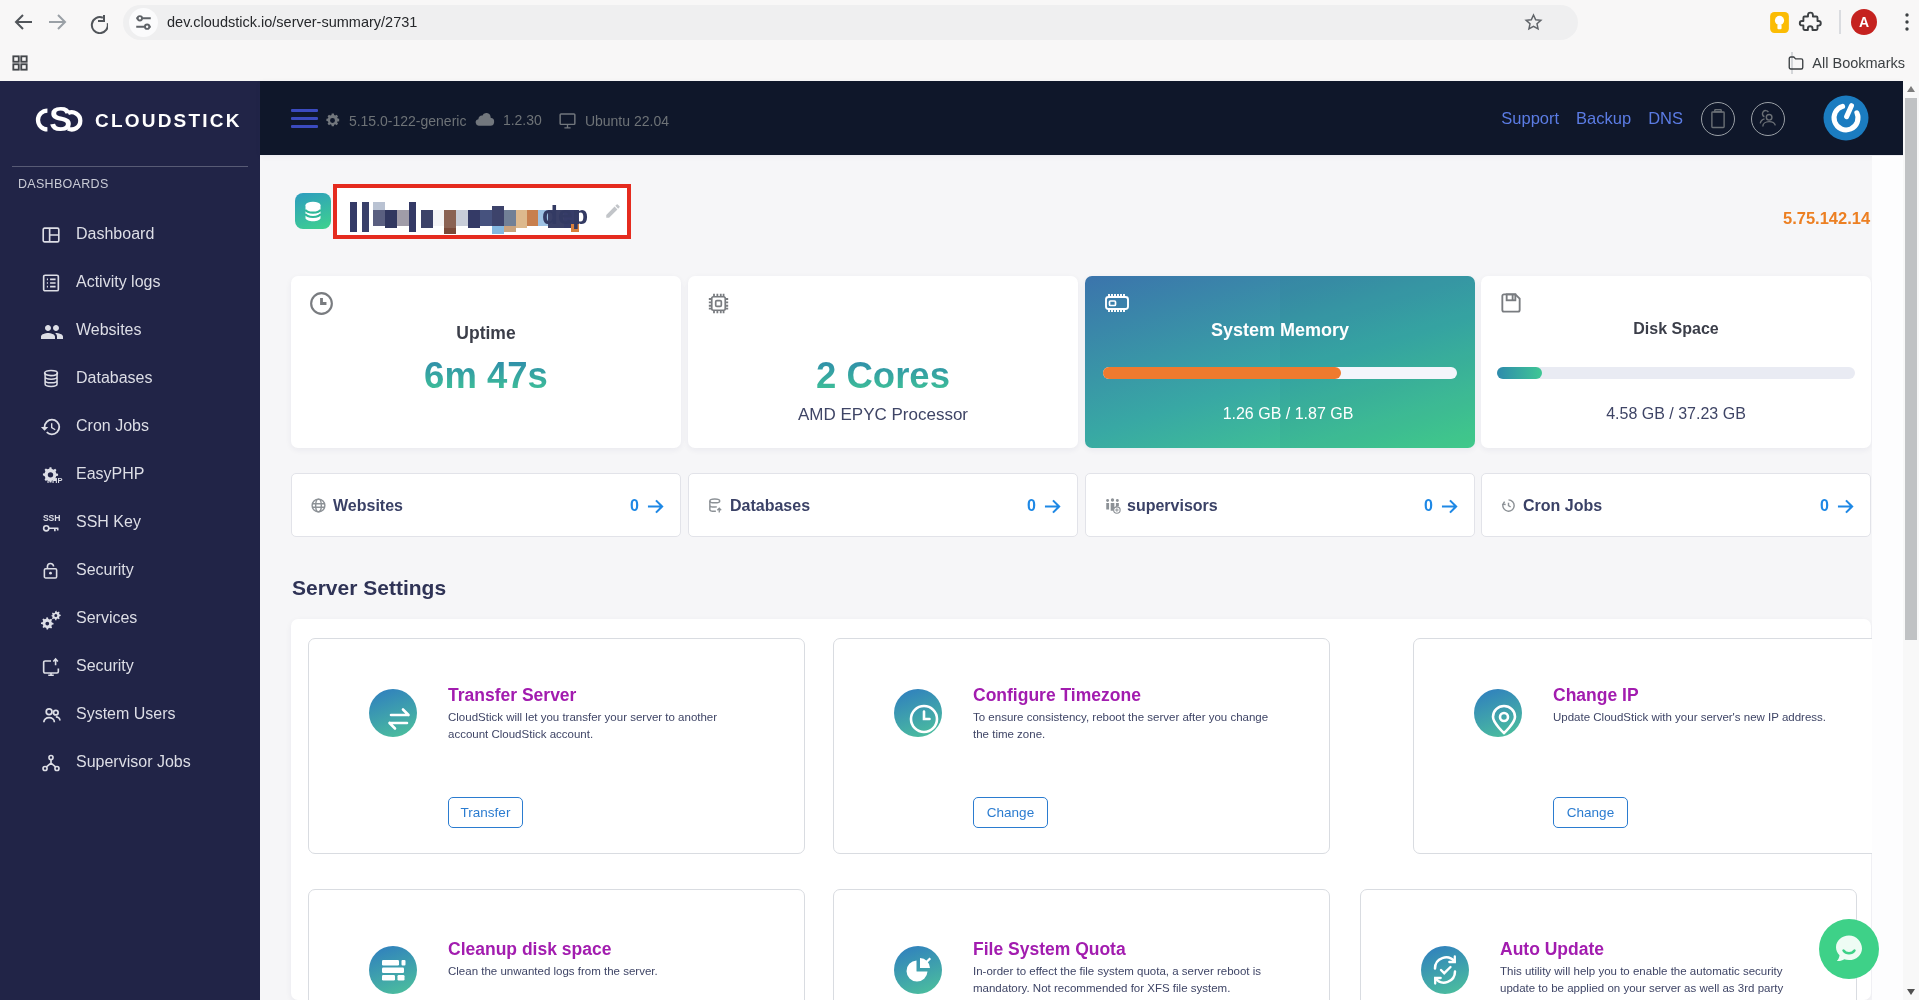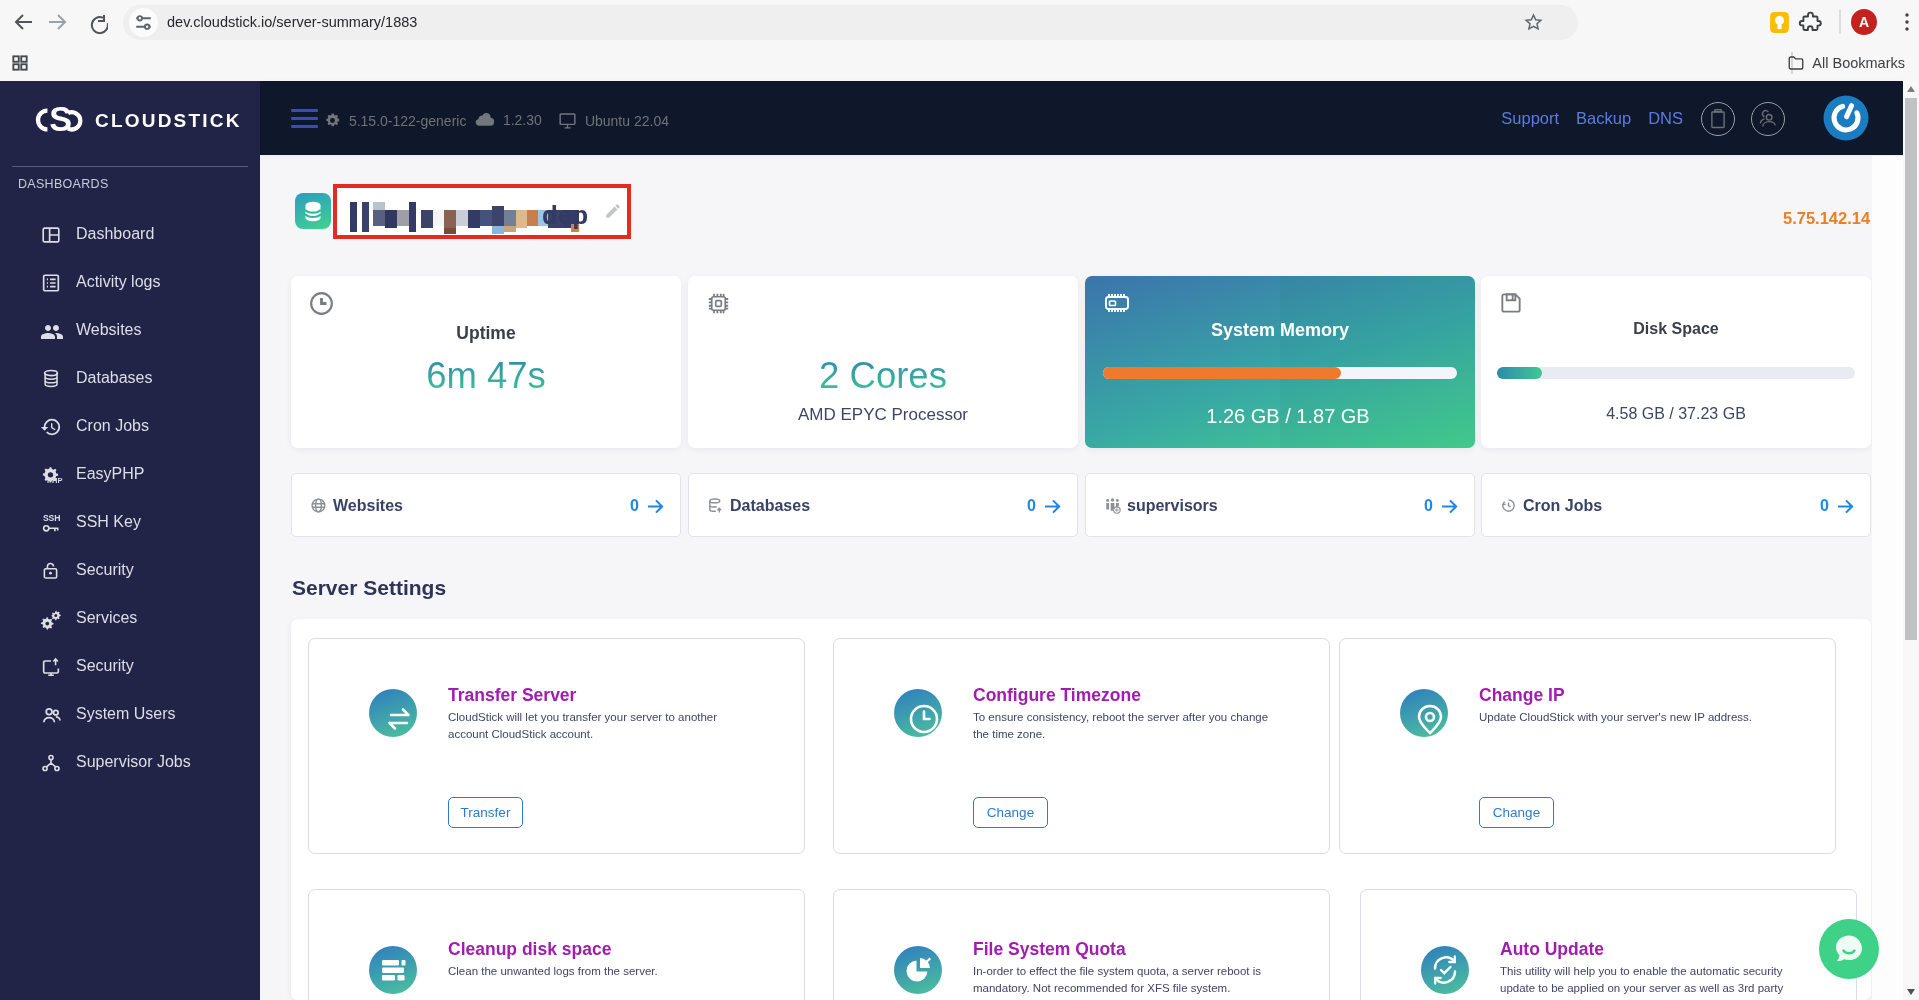--- a/index.html
+++ b/index.html
@@ -54,25 +54,25 @@
 .srv-ic { position:absolute; left:295px; top:112px; width:36px; height:36px; border-radius:8px; background:linear-gradient(160deg,#2d9cc0,#3fd38d); }
 .redbox { position:absolute; left:333px; top:103px; width:298px; height:55px; border:4px solid #e52b1f; background:#fff; }
 .dep { position:absolute; left:205px; top:12px; font-size:26px; font-weight:bold; color:#333a63; }
 .pencil { position:absolute; left:604px; top:121px; width:18px; height:18px; color:#c2c5c9; }
 .ip { position:absolute; left:1783px; top:128px; font-size:16.5px; font-weight:bold; color:#ec7f22; }
 
 
 .scard { position:absolute; top:195px; width:390px; height:172px; background:#fff; border-radius:7px; box-shadow:0 2px 6px rgba(40,40,90,0.06); }
 .scard .tl-ic { position:absolute; left:17px; top:14px; color:#797c80; }
 .scard .t { position:absolute; left:0; width:100%; top:47px; text-align:center; font-size:17.5px; font-weight:bold; color:#3b3e49; }
-.scard .big { position:absolute; left:0; width:100%; top:79px; text-align:center; font-size:36.5px; font-weight:normal; } .scard .big span { display:inline-block; background:linear-gradient(180deg,#2c85ae,#41ca93); -webkit-background-clip:text; background-clip:text; color:transparent; }
+.scard .big { position:absolute; left:0; width:100%; top:79px; text-align:center; font-size:36.5px; font-weight:bold; } .scard .big span { display:inline-block; background:linear-gradient(180deg,#2c85ae,#41ca93); -webkit-background-clip:text; background-clip:text; color:transparent; }
 .scard .sub { position:absolute; left:0; width:100%; top:129px; text-align:center; font-size:17px; color:#3f4566; }
 #mem { background:linear-gradient(163deg,#3b74ac,#38a8a4 55%,#45d18b); }
 #mem .t { color:#fff; top:44px; font-size:18px; }
-#mem .sub { color:#fff; font-size:20px;padding-left:16px; }
+#mem .sub { color:#fff; font-size:16px;padding-left:16px; }
 #disk .t { top:44px; font-size:16px; }
 #disk .sub { font-size:16px; }
 .pbar { position:absolute; left:18px; top:91px; width:354px; height:12px; border-radius:6px; background:#f4f5fb; }
 .pbar .fill { position:absolute; left:0; top:0; height:12px; border-radius:6px; }
 #mem .fill { width:238px; background:#ef7a2e; }
 #disk .pbar { background:#e9ebf3; width:358px; left:16px; }
 #disk .fill { width:45px; background:linear-gradient(90deg,#2e8bac,#3fc795); }
 
 
 .mcard { position:absolute; top:392px; width:390px; height:64px; background:#fff; border:1px solid #e2e3e9; border-radius:5px; }
@@ -115,21 +115,21 @@
       </svg>
     <div class="addr">
       <div class="tune">
         <svg viewBox="0 0 24 24" width="29" height="29" fill="none" stroke="#5f6368" stroke-width="1.6">
             <circle cx="9" cy="8.5" r="1.8"></circle>
             <path d="M11 8.5h7M6 8.5h1"></path>
             <circle cx="15" cy="15.5" r="1.8"></circle>
             <path d="M6 15.5h7M17 15.5h1"></path>
           </svg>
       </div>
-      <span class="url">dev.cloudstick.io/server-summary/1883</span>
+      <span class="url">dev.cloudstick.io/server-summary/2731</span>
       <svg class="star" viewBox="0 0 24 24" fill="none" stroke="currentColor" stroke-width="1.7">
           <path d="M12 3.5l2.5 5.4 5.9.6-4.4 4 1.2 5.8-5.2-3-5.2 3 1.2-5.8-4.4-4 5.9-.6z"></path>
         </svg>
     </div>
     <svg class="ext-bulb" viewBox="0 0 24 24">
         <rect x="3" y="2" width="18" height="20" rx="4" fill="#fbbc04"></rect>
         <circle cx="12" cy="10" r="4.4" fill="#fff"></circle>
         <rect x="10" y="14" width="4" height="4.5" rx="1" fill="#fff"></rect>
       </svg>
     <svg class="ext-puzzle" viewBox="0 0 24 24" fill="none" stroke="currentColor" stroke-width="1.9">
@@ -455,21 +455,21 @@
     </div>
     <div class="set-card" style="left:542px; top:19px">
       <div class="cic"><svg width="60" height="60" viewBox="0 0 60 60" fill="none" stroke="#fff" stroke-width="2.6">
             <circle cx="30" cy="30" r="13"></circle>
             <path d="M30 22.5V30h5.5" stroke-linecap="round"></path>
           </svg></div>
       <div class="ct">Configure Timezone</div>
       <div class="cd">To ensure consistency, reboot the server after you change the time zone.</div>
       <div class="btn">Change</div>
     </div>
-    <div class="set-card" style="left:1048px; top:19px">
+    <div class="set-card" style="left:1122px; top:19px">
       <div class="cic"><svg width="60" height="60" viewBox="0 0 60 60" fill="none" stroke="#fff" stroke-width="2.6">
             <path d="M30 17c-6 0-11 4.6-11 10.8C19 34 30 44 30 44s11-10 11-16.2C41 21.6 36 17 30 17z"></path>
             <circle cx="30" cy="28" r="4"></circle>
           </svg></div>
       <div class="ct">Change IP</div>
       <div class="cd">Update CloudStick with your server's new IP address.</div>
       <div class="btn">Change</div>
     </div>
     <div class="set-card" style="left:17px; top:270px; height:216px">
       <div class="cic" style="top:56px"><svg width="48" height="48" viewBox="0 0 48 48" fill="#fff">

